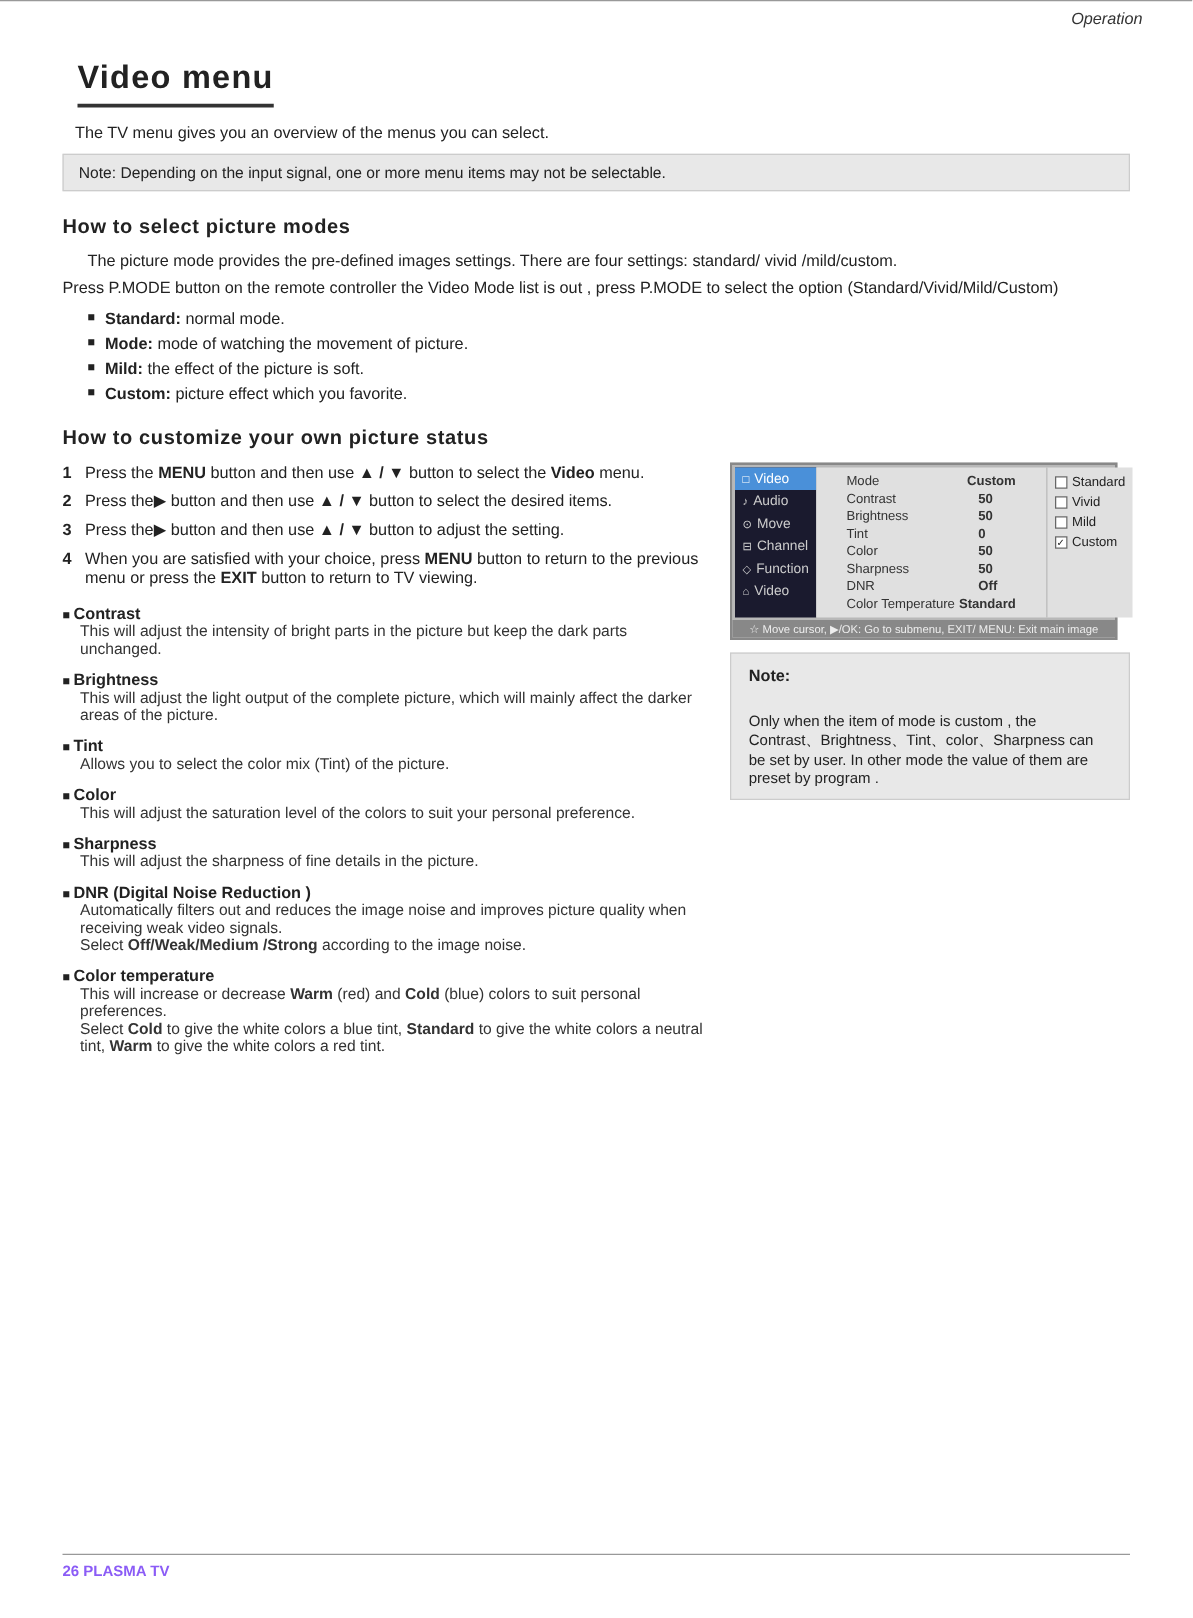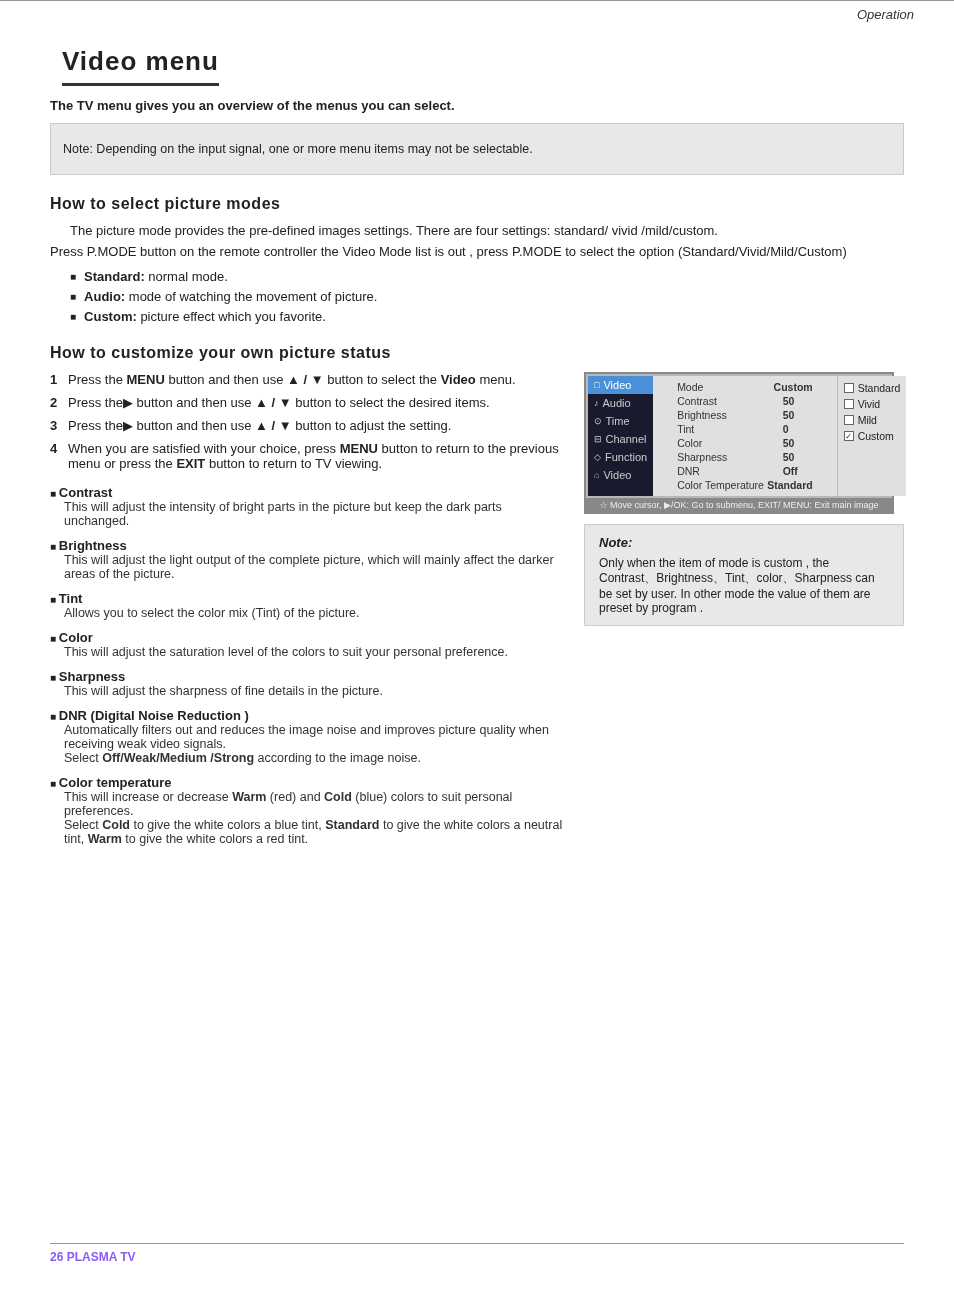--- a/index.html
+++ b/index.html
@@ -44,28 +44,27 @@
       margin-top: 10px;
       border-bottom: 3px solid #333;
       padding-bottom: 6px;
       display: inline-block;
       margin-left: 12px;
     }
 
     .intro-text {
       font-size: 13px;
       margin-bottom: 10px;
-      margin-left: 0;
-      font-weight: bold;
+      margin-left: 10px;
     }
 
     .note-box {
       background: #e8e8e8;
       border: 1px solid #ccc;
-      padding: 18px 12px;
+      padding: 7px 12px;
       font-size: 12.5px;
       margin-bottom: 20px;
     }
 
     
     .section-heading {
       font-size: 16px;
       font-weight: 900;
       font-family: 'Arial Black', Arial, sans-serif;
       letter-spacing: 0.5px;
@@ -269,23 +268,22 @@
     .note-box-right {
       background: #e8e8e8;
       border: 1px solid #ccc;
       padding: 10px 14px;
       font-size: 12px;
       margin-top: 10px;
     }
 
     .note-box-right .note-title {
       font-weight: bold;
-      font-style: italic;
-      font-size: 13px;
-      margin-bottom: 6px;
+      font-size: 13px;
+      margin-bottom: 22px;
     }
 
     
     .footer {
       position: absolute;
       bottom: 30px;
       left: 50px;
       right: 50px;
       border-top: 1px solid #999;
       padding-top: 6px;
@@ -321,21 +319,25 @@
     <div class="section-intro">The picture mode provides the pre-defined images settings. There are four settings: standard/ vivid /mild/custom.</div>
     <div class="section-intro-2" style="margin-left:0; font-size:13px; margin-bottom:10px;">Press  P.MODE button on the remote controller the Video Mode list is out ,  press P.MODE to select the option (Standard/Vivid/Mild/Custom)</div>
 
     <ul class="bullet-list">
       <li>
         <span></span>
         <span><strong>Standard:</strong> normal mode.</span>
       </li>
       <li>
         <span></span>
-        <span><strong>Audio:</strong> mode of watching the movement of picture.</span>
+        <span><strong>Mode:</strong> mode of watching the movement of picture.</span>
+      </li>
+      <li>
+        <span></span>
+        <span><strong>Mild:</strong> the effect of the picture is soft.</span>
       </li>
       <li>
         <span></span>
         <span><strong>Custom:</strong> picture effect which you favorite.</span>
       </li>
     </ul>
 
     
     <div class="section-heading">How to customize your own picture status</div>
 
@@ -404,21 +406,21 @@
                   <div class="tv-menu-item active">
                     <span class="tv-menu-icon">□</span>
                     <span>Video</span>
                   </div>
                   <div class="tv-menu-item">
                     <span class="tv-menu-icon">♪</span>
                     <span>Audio</span>
                   </div>
                   <div class="tv-menu-item">
                     <span class="tv-menu-icon">⊙</span>
-                    <span>Time</span>
+                    <span>Move</span>
                   </div>
                   <div class="tv-menu-item">
                     <span class="tv-menu-icon">⊟</span>
                     <span>Channel</span>
                   </div>
                   <div class="tv-menu-item">
                     <span class="tv-menu-icon">◇</span>
                     <span>Function</span>
                   </div>
                   <div class="tv-menu-item">

